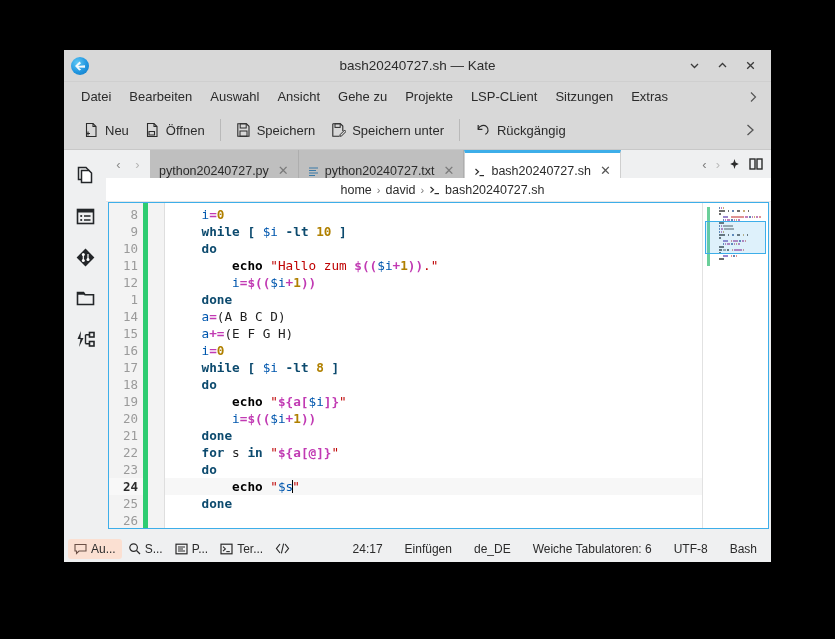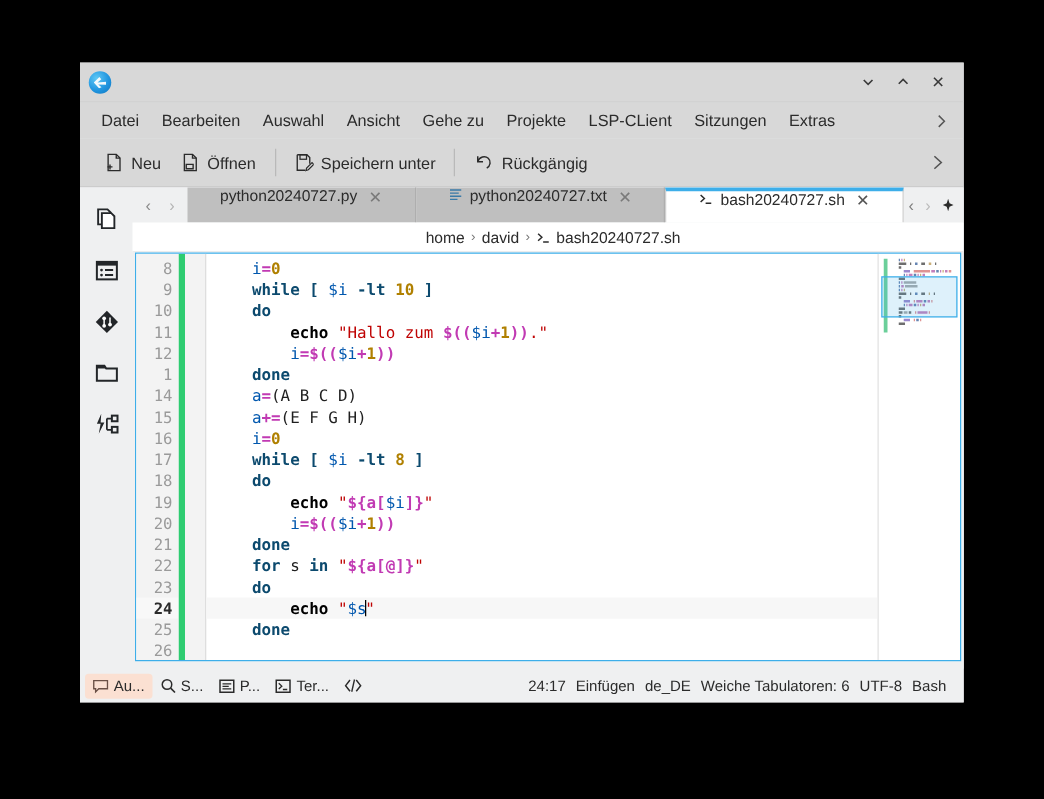--- a/index.html
+++ b/index.html
@@ -116,22 +116,22 @@
     display: flex; align-items: stretch;
     font-size: 12.5px;
   }
   .tab-nav {
     display: flex; align-items: center;
     padding: 0 4px; gap: 2px;
   }
   .tab-nav .arrow { width: 17px; text-align: center; color: #8a8a8a; font-size: 13px; }
   .tab-nav .arrow.dim { color: #b4b4b4; }
   .tab {
-    display: flex; align-items: flex-start; gap: 6px;
-    padding: 0 26px;
+    display: flex; align-items: flex-end; gap: 6px;
+    padding: 0 9px;
     background: #bfbfbf;
     color: #2b2b2b;
     border-right: 1px solid #aeaeae;
     white-space: nowrap;
     max-width: 200px;
   }
   .tab.active {
     background: #ffffff;
     border-top: 3px solid #3daee9;
     border-right: 1px solid #cfcfcf;
@@ -249,32 +249,33 @@
     padding-left: 4px;
   }
   .sb-btn {
     display: flex; align-items: center; gap: 4px;
     padding: 3px 6px; border-radius: 3px;
     white-space: nowrap;
   }
   .sb-btn.hl { background: #fbe0d2; }
   .sb-right {
     margin-left: auto; display: flex; 
-    gap: 8px; padding-right: 14px; white-space: nowrap;
+    gap: 22px; padding-right: 14px; white-space: nowrap;
   }
   .sb-gap { width: 16px; }
 </style>
 </head>
 <body>
 
 <div id="screen">
   <div id="window">
 
     <div class="titlebar">
       <div class="app-icon"></div>
+      <div class="title-text">bash20240727.sh — Kate</div>
       <div class="win-btns">
         <div class="win-btn">
           <svg class="ic" width="13" height="13" viewBox="0 0 13 13">
               <path d="M3 5 L6.5 8.5 L10 5" fill="none" stroke="#3a3a3a" stroke-width="1.3"></path>
             </svg>
         </div>
         <div class="win-btn">
           <svg class="ic" width="13" height="13" viewBox="0 0 13 13">
               <path d="M3 8 L6.5 4.5 L10 8" fill="none" stroke="#3a3a3a" stroke-width="1.3"></path>
             </svg>
@@ -319,20 +320,30 @@
         <span>
           <svg class="ic" width="15" height="16" viewBox="0 0 15 16">
             <path d="M2.5 1.5 H9 L12 4.5 V14.5 H2.5 Z" fill="none" stroke="#2b2b2b" stroke-width="1.1"></path>
             <path d="M9 1.5 V4.5 H12" fill="none" stroke="#2b2b2b" stroke-width="1.1"></path>
             <path d="M4 9.5 H9.5 V13 H4 Z" fill="none" stroke="#2b2b2b" stroke-width="1.1"></path>
           </svg>
         </span>
         <span>Öffnen</span>
       </div>
       <div class="tb-sep"></div>
+      <div class="tb-btn">
+        <span>
+          <svg class="ic" width="15" height="16" viewBox="0 0 15 16">
+            <path d="M1.8 1.8 H10.5 L13 4.3 V14.2 H1.8 Z" fill="none" stroke="#2b2b2b" stroke-width="1.1"></path>
+            <rect x="4.2" y="1.8" width="6" height="4.2" fill="none" stroke="#2b2b2b" stroke-width="1"></rect>
+            <rect x="4" y="9" width="7" height="5.2" fill="none" stroke="#2b2b2b" stroke-width="1"></rect>
+          </svg>
+        </span>
+        <span>Speichern</span>
+      </div>
       <div class="tb-btn">
         <span>
           <svg class="ic" width="15" height="16" viewBox="0 0 15 16">
             <path d="M1.8 1.8 H9.5 L11.8 4.1 V9" fill="none" stroke="#2b2b2b" stroke-width="1.1"></path>
             <path d="M1.8 1.8 V14.2 H8" fill="none" stroke="#2b2b2b" stroke-width="1.1"></path>
             <rect x="4" y="1.8" width="5.2" height="3.6" fill="none" stroke="#2b2b2b" stroke-width="1"></rect>
             <path d="M13.6 8.1 L9.3 12.4 L8.7 14.4 L10.7 13.8 L15 9.5 Z" fill="none" stroke="#2b2b2b" stroke-width="1"></path>
           </svg>
         </span>
         <span>Speichern unter</span>

